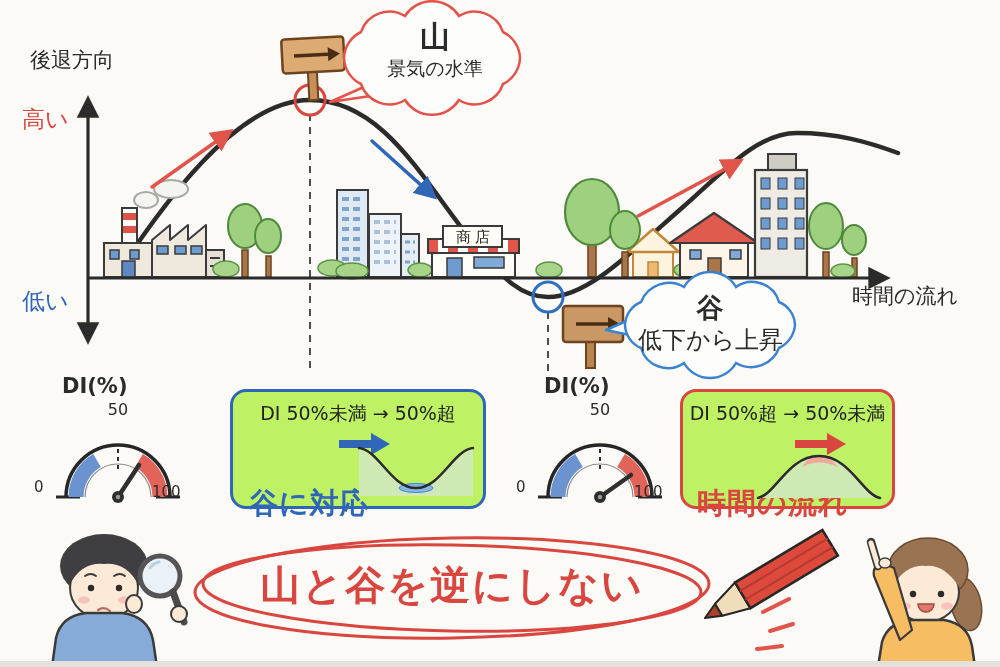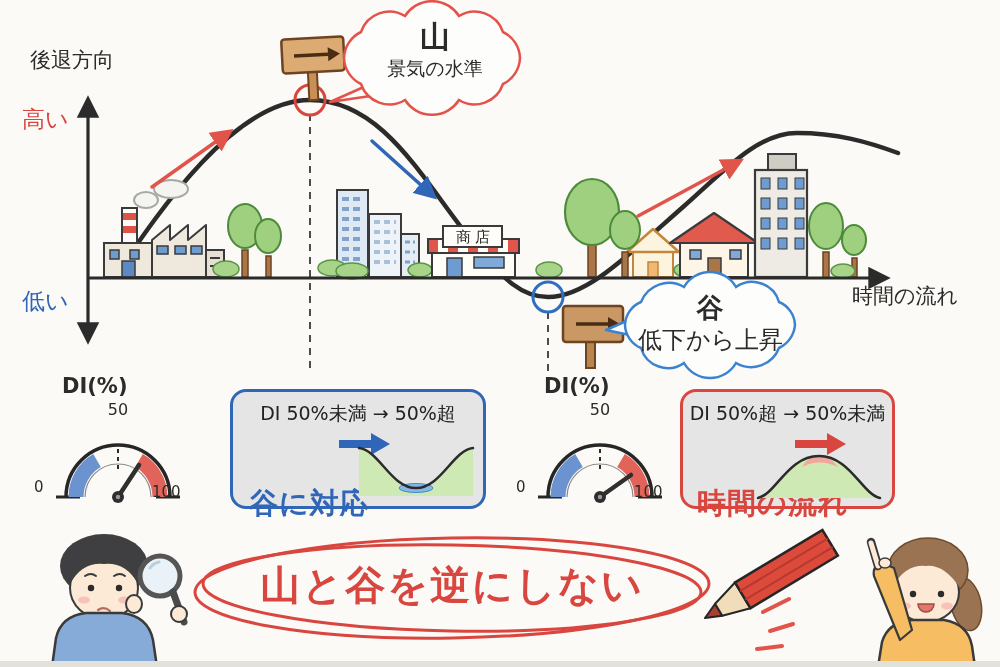--- a/index.html
+++ b/index.html
@@ -3,21 +3,21 @@
 <meta charset="utf-8">
 <style>
   html,body{margin:0;padding:0;background:#efeeea;}
   #stage{position:relative;width:1000px;height:667px;background:#fbfaf6;overflow:hidden;
          font-family:"DejaVu Sans","Liberation Sans",sans-serif;}
   #art{position:absolute;left:0;top:0;}
   .t{position:absolute;color:#2b2b2b;white-space:nowrap;line-height:1.15;}
   .ctr{text-align:center;white-space:normal;}
   .red{color:#d9463f;}
   .blue{color:#2f66b8;}
-  .infobox{position:absolute;background:#e5e5e5;border-radius:16px;box-sizing:border-box;}
+  .infobox{position:absolute;background:#bef264;border-radius:16px;box-sizing:border-box;}
   .infobox .head{position:absolute;top:9px;left:0;width:100%;text-align:center;font-size:19px;color:#222;}
   .infobox .lbl{position:absolute;font-size:29px;font-weight:700;letter-spacing:1px;margin-top:24px;}
   .infobox svg{position:absolute;}
   .bottom-strip{position:absolute;left:0;bottom:0;width:1000px;height:6px;background:#e3e1dc;}
 </style>
 </head>
 <body>
 
 <div id="stage">
 

